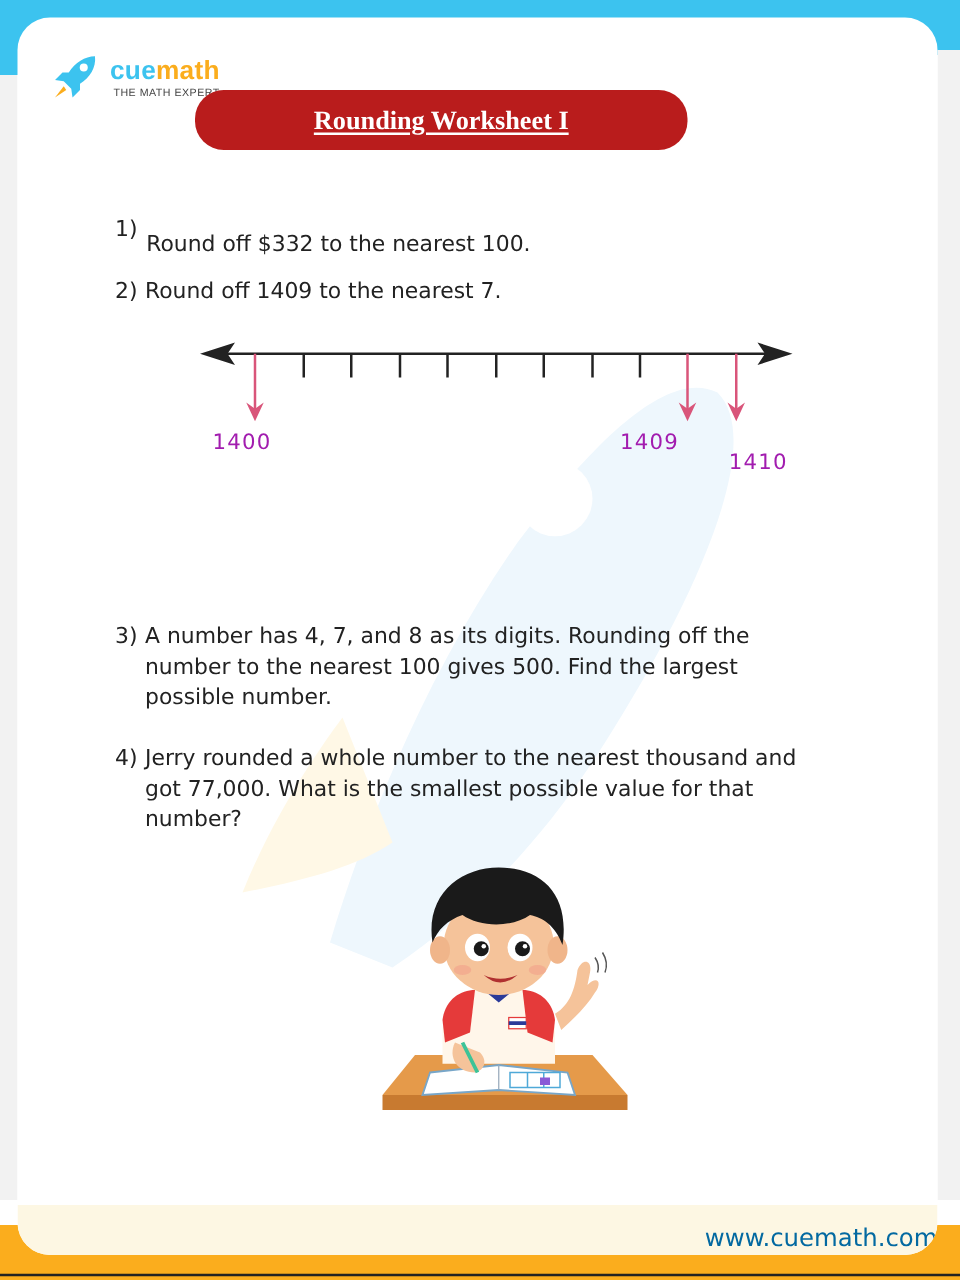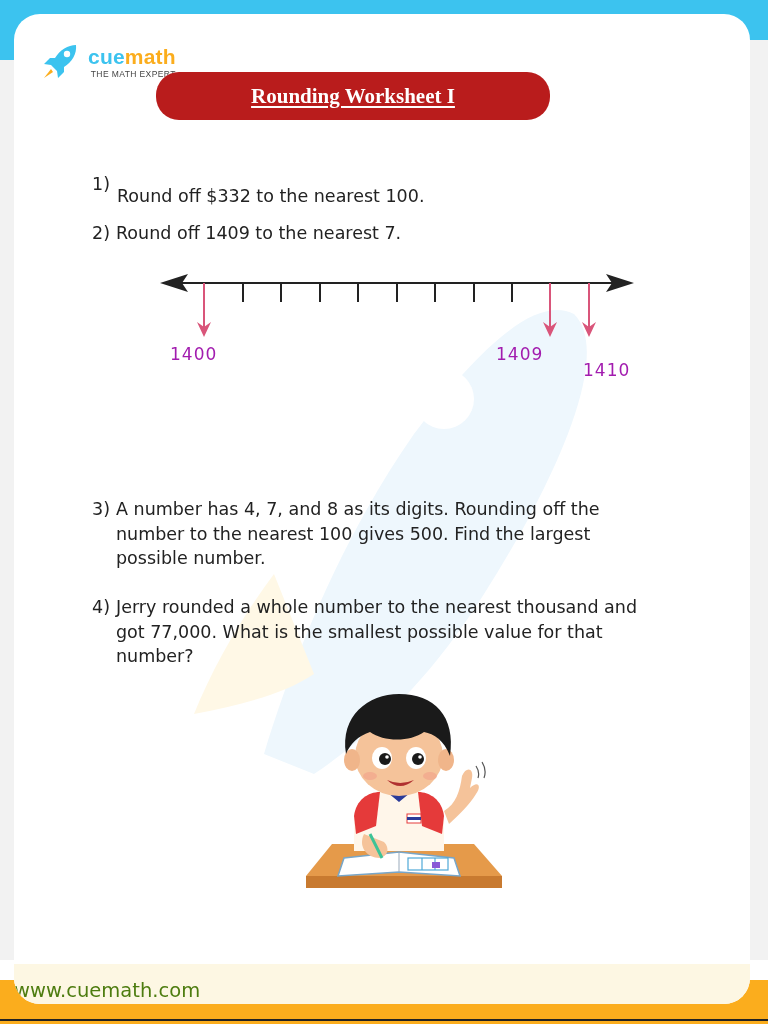--- a/index.html
+++ b/index.html
@@ -41,21 +41,21 @@
   .q4 { left: 78px; top: 581px; width: 570px; }
 
   .numline { position: absolute; left: 0; top: 0; width: 736px; height: 400px; }
   .nl-label { position: absolute; font-family: "DejaVu Sans", sans-serif; font-size: 17px; color: #a21caf; letter-spacing: 1px; font-weight: 400; }
 
   .callout { position: absolute; left: 158px; top: 408px; width: 449px; height: 44px; background: #fbe38f; border: 1px solid #e8cf72; border-radius: 6px; display: flex; align-items: center; justify-content: center; }
   .callout-text { font-family: "DejaVu Sans", sans-serif; font-size: 21px; color: #2a2a2a; letter-spacing: 1px; }
 
   .kid { position: absolute; left: 270px; top: 662px; width: 230px; height: 230px; }
 
-  .footer-url { position: absolute; left: 0; bottom: 2px; width: 736px; text-align: left; font-family: "DejaVu Sans", sans-serif; font-size: 19.5px; color: #4d7c0f; }
+  .footer-url { position: absolute; left: 0; bottom: 2px; width: 736px; text-align: right; font-family: "DejaVu Sans", sans-serif; font-size: 19.5px; color: #0369a1; }
 </style>
 </head>
 <body>
 
 <div class="top-band"></div>
 <div class="left-band"></div>
 <div class="right-band"></div>
 <div class="left-shadow"></div>
 <div class="right-shadow"></div>
 <div class="bottom-band"></div>

